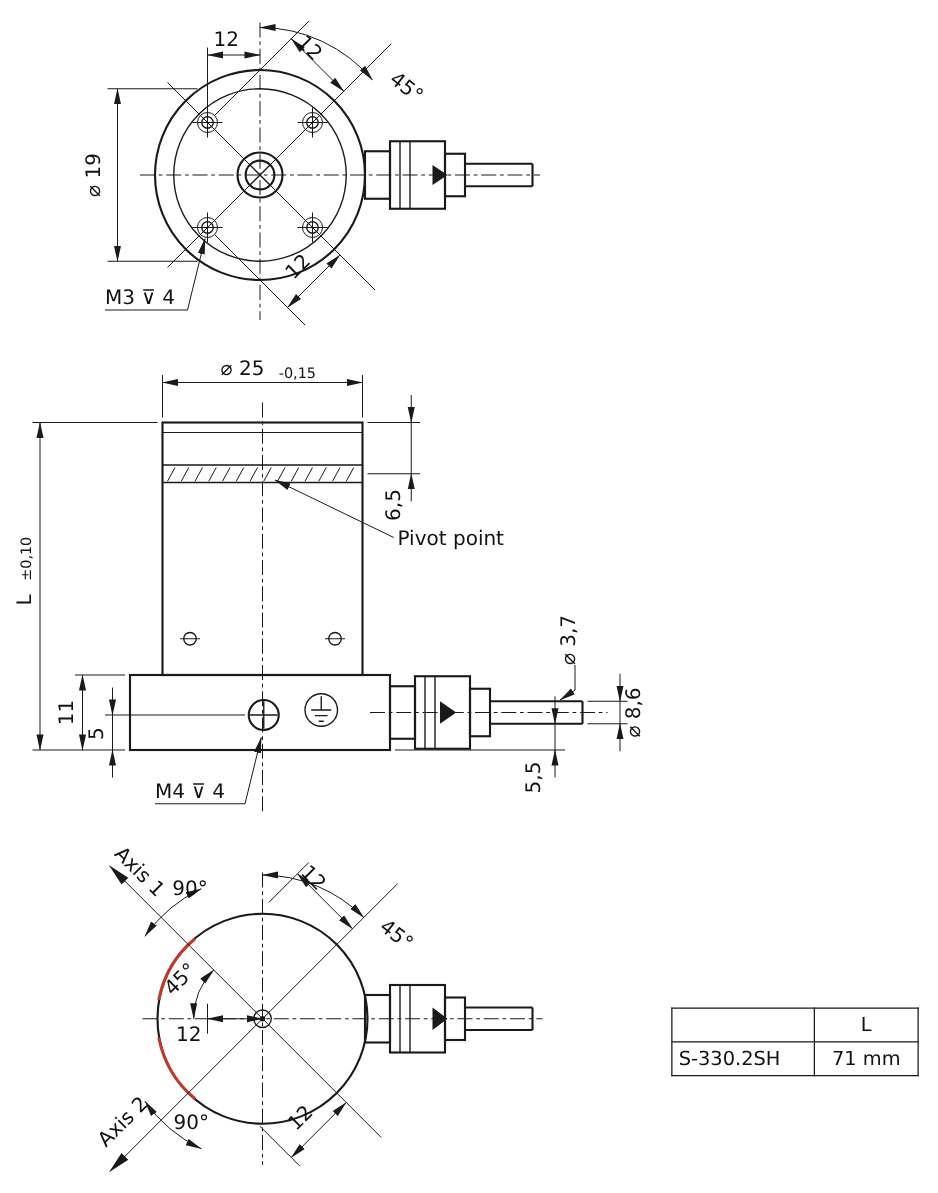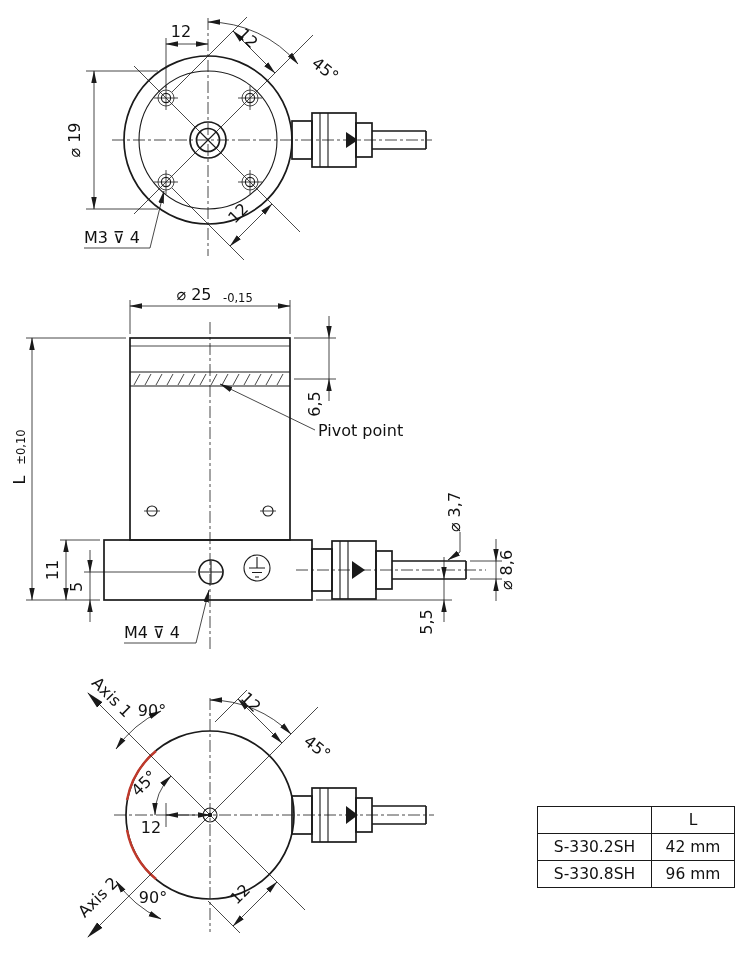--- a/index.html
+++ b/index.html
@@ -15,21 +15,21 @@
   .dim { fill:none; stroke:#1a1a1a; stroke-width:0.8; }   
   .fillb { fill:#1a1a1a; stroke:none; }
 
   text { font-family:"DejaVu Sans","Liberation Sans",sans-serif; fill:#111; font-size:16px; }
   text.sm { font-size:11.5px; }
 
   
   .spec-table { position:absolute; left:537px; top:806px; border-collapse:collapse;
                 font-size:15.5px; color:#111; background:#fff; }
   .spec-table td { border:1.4px solid #1a1a1a; height:26px; padding:0 5px; }
-  .spec-table td.c-model { width:103px; text-align:center; }
+  .spec-table td.c-model { width:103px; text-align:left; }
   .spec-table td.c-len   { width:72px;  text-align:center; }
 </style>
 </head>
 <body>
 
 <div class="stage">
 <svg width="750" height="954" viewBox="0 0 750 954">
   <defs>
     <marker id="arr" viewBox="0 0 12 6" refX="11.5" refY="3" markerWidth="13" markerHeight="7" orient="auto-start-reverse" markerUnits="userSpaceOnUse">
       <path d="M0,0.4 L12,3 L0,5.6 Z" fill="#1a1a1a"></path>
@@ -320,21 +320,17 @@
 </svg>
 
 <table class="spec-table">
   <tbody>
     <tr>
       <td class="c-model"></td>
       <td class="c-len">L</td>
     </tr>
     <tr>
       <td class="c-model">S-330.2SH</td>
-      <td class="c-len">42 mm</td>
-    </tr>
-    <tr>
-      <td class="c-model">S-330.8SH</td>
-      <td class="c-len">96 mm</td>
+      <td class="c-len">71 mm</td>
     </tr>
   </tbody>
 </table>
 </div>
 
 </body></html>

